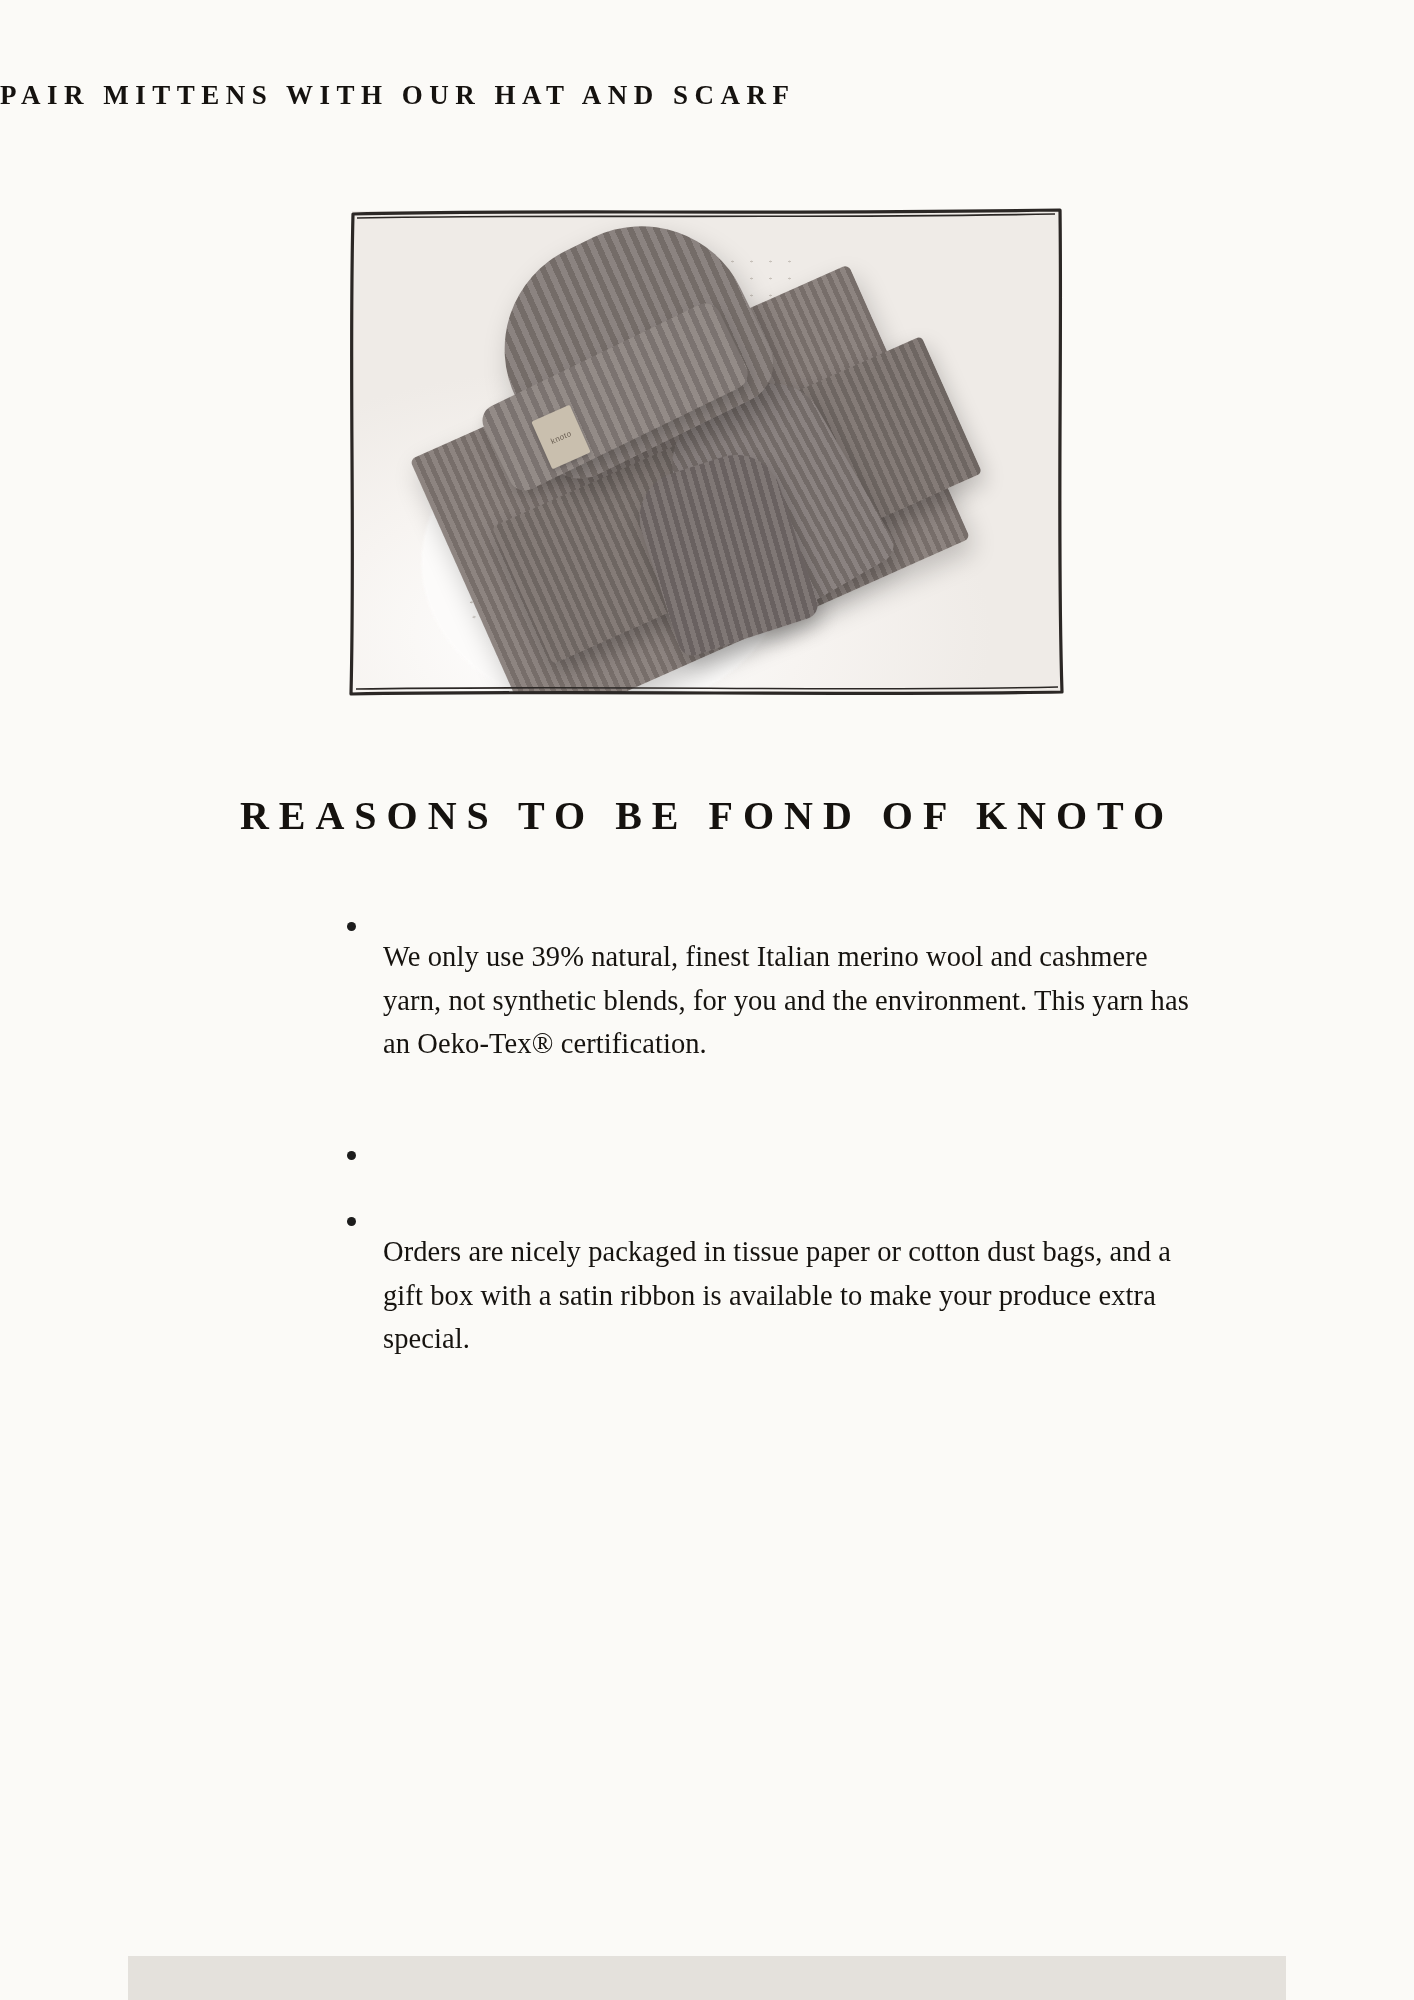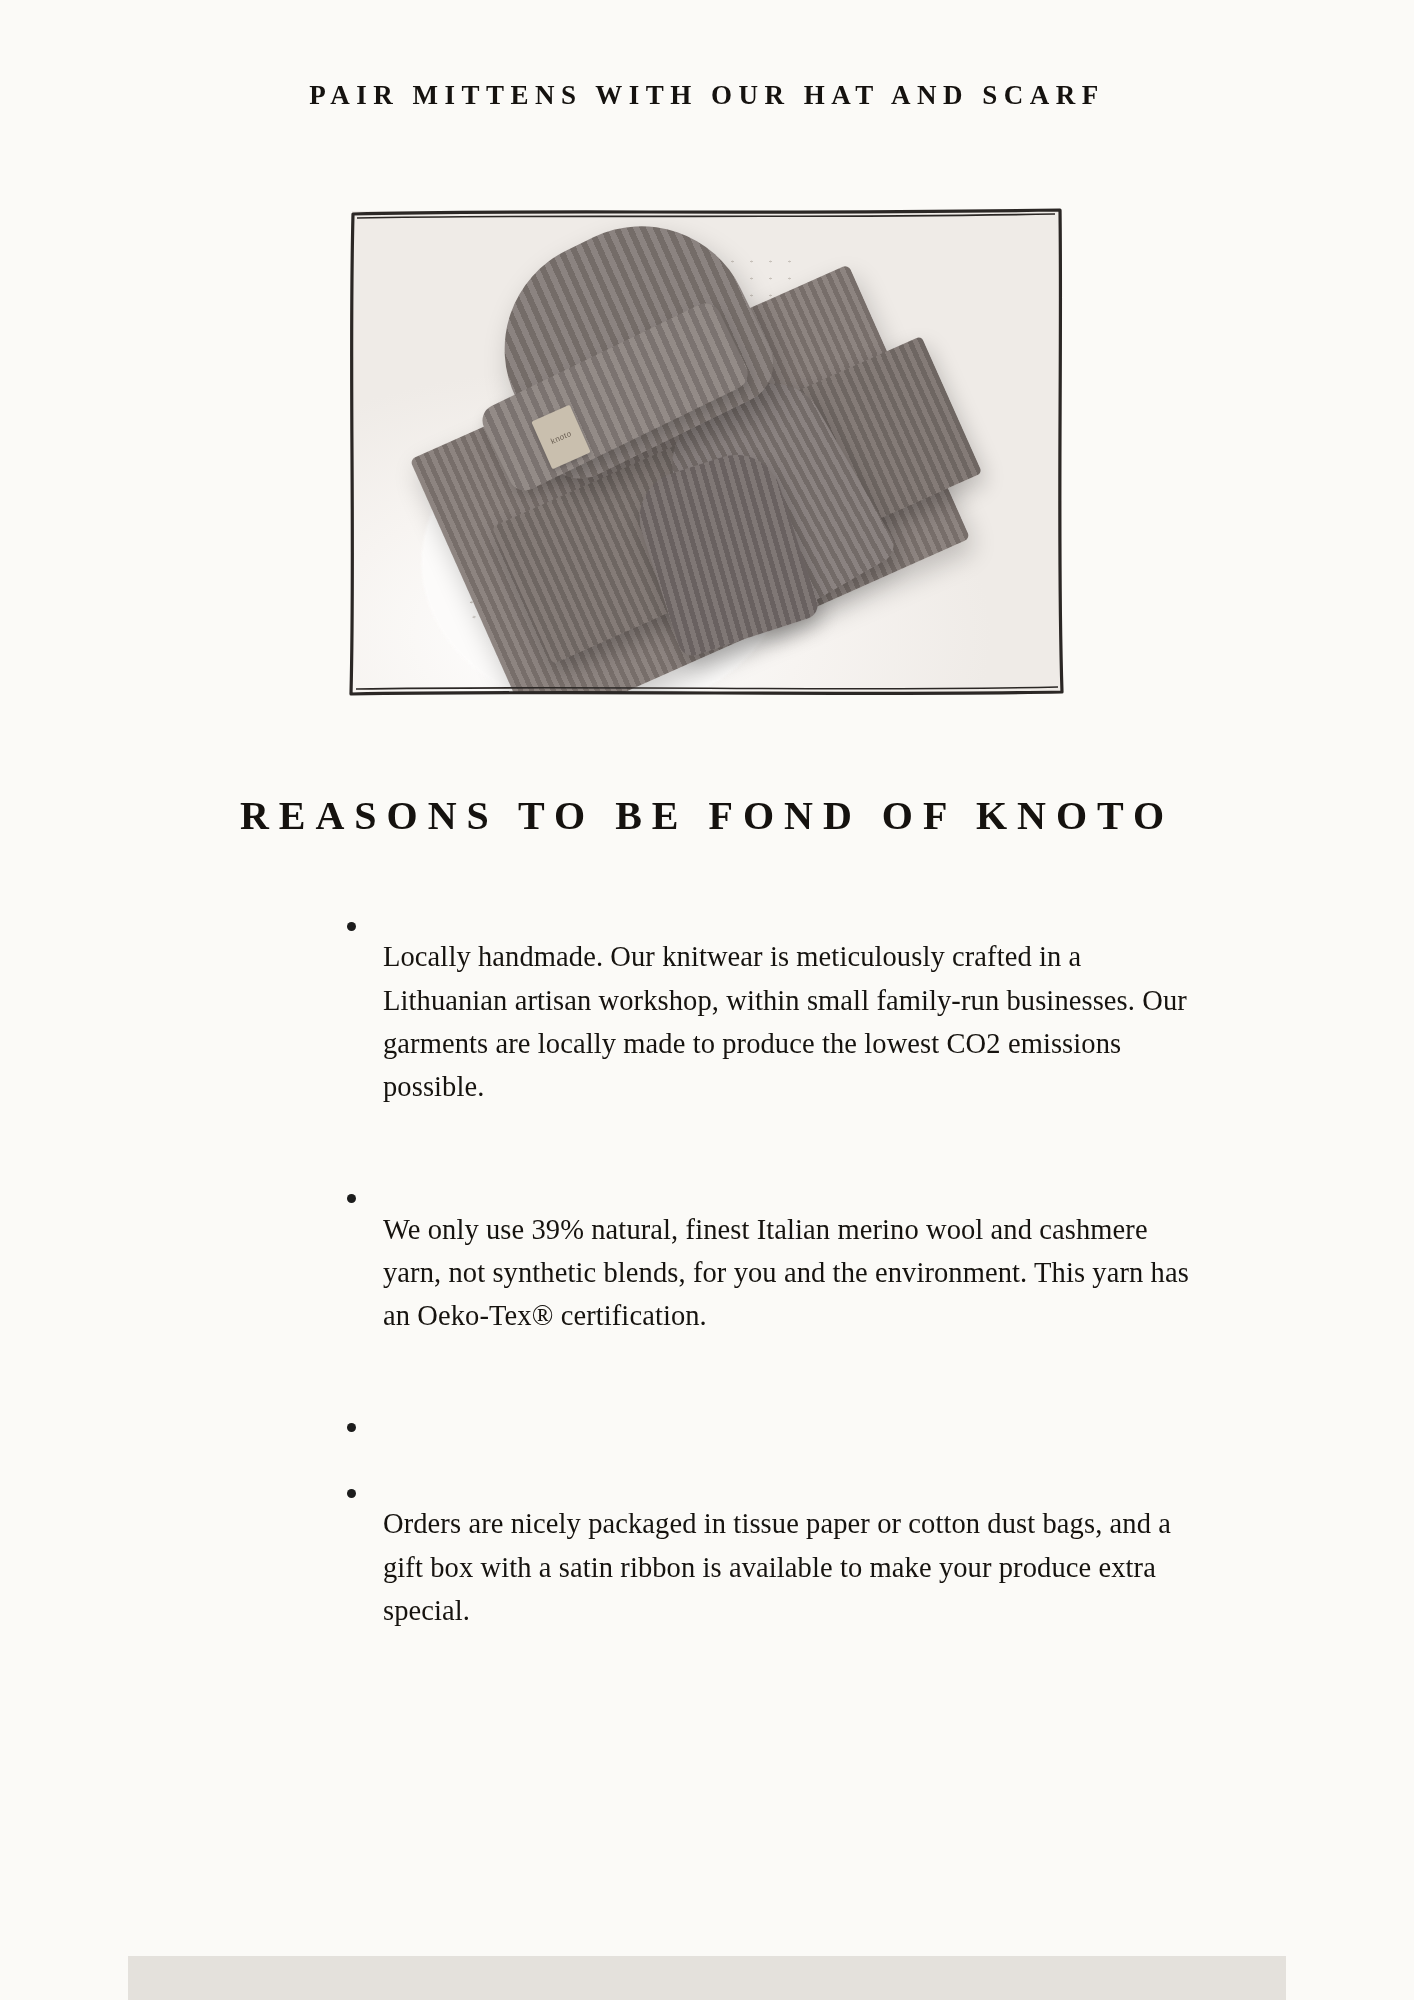--- a/index.html
+++ b/index.html
@@ -18,21 +18,21 @@
 
   .page {
     width: 1414px;
     min-height: 2000px;
     background: #fbfaf7;
     position: relative;
   }
 
   
   .top-headline {
-    text-align: center;
+    text-align: left;
     font-family: "Liberation Serif", serif;
     font-weight: bold;
     font-size: 27px;
     letter-spacing: 6.5px;
     color: #15120f;
     padding-top: 63px;
     line-height: 1.1;
   }
 
   
@@ -282,24 +282,20 @@
         <path d="M10,484 C260,480 500,487 712,482" fill="none" stroke="#2b2725" stroke-width="1.6"></path>
       </svg>
 
     </div>
   </div>
 
   <h2 class="section-title">REASONS TO BE FOND OF KNOTO</h2>
 
   <div class="reasons">
 
-    <div class="reason-item">
-      <span class="bullet"></span>
-      <p class="reason-text">Locally handmade. Our knitwear is meticulously crafted in a Lithuanian artisan workshop, within small family-run businesses. Our garments are locally made to produce the lowest CO2 emissions possible.</p>
-    </div>
 
     <div class="reason-item">
       <span class="bullet"></span>
       <p class="reason-text">We only use 39% natural, finest Italian merino wool and cashmere yarn, not synthetic blends, for you and the environment. This yarn has an Oeko-Tex® certification.</p>
     </div>
 
 
     <div class="reason-item">
       <span class="bullet"></span>
     </div>

